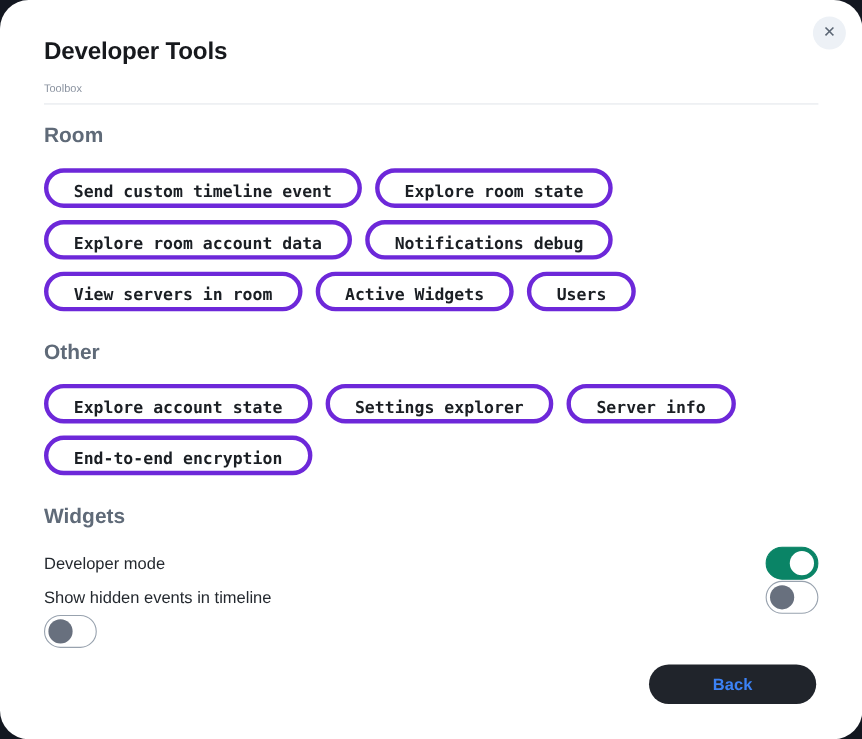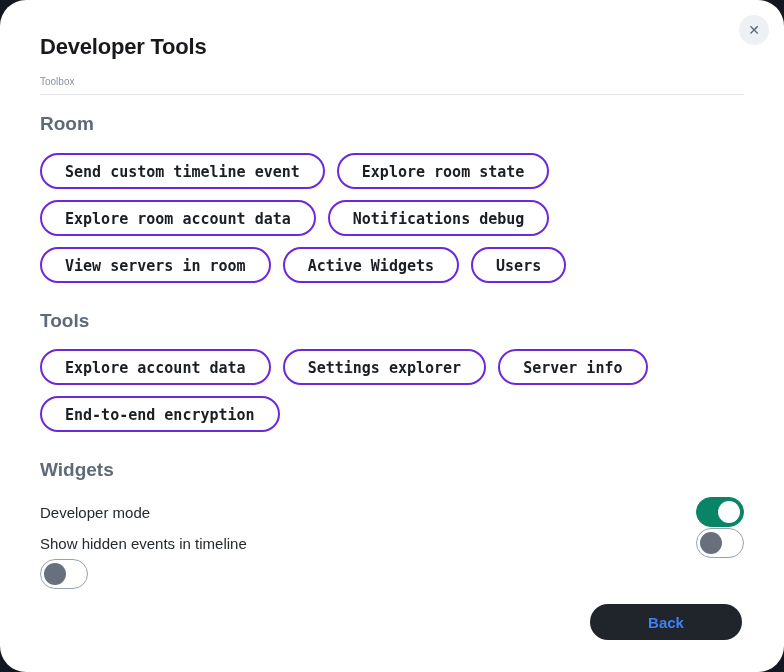--- a/index.html
+++ b/index.html
@@ -61,21 +61,21 @@
     margin-top: 17px;
     display: flex;
     flex-wrap: wrap;
     gap: 11px 12px;
   }
   .pill-row.other { margin-top: 16px; }
   .pill {
     height: 36px;
     padding: 0 23px;
     background: #ffffff;
-    border: 2px solid #6d28d9;
+    border: 4px solid #6d28d9;
     border-radius: 18px;
     font-family: "DejaVu Sans Mono", monospace;
     font-size: 15px;
     font-weight: 600;
     color: #1B1F24;
     line-height: 34px;
     cursor: pointer;
     white-space: nowrap;
   }
   .options-list { margin-top: 15px; }
@@ -145,23 +145,23 @@
   <div class="pill-row">
     <button class="pill">Send custom timeline event</button>
     <button class="pill">Explore room state</button>
     <button class="pill">Explore room account data</button>
     <button class="pill">Notifications debug</button>
     <button class="pill">View servers in room</button>
     <button class="pill">Active Widgets</button>
     <button class="pill">Users</button>
   </div>
 
-  <div class="section-heading heading-other">Tools</div>
+  <div class="section-heading heading-other">Other</div>
   <div class="pill-row other">
-    <button class="pill">Explore account data</button>
+    <button class="pill">Explore account state</button>
     <button class="pill">Settings explorer</button>
     <button class="pill">Server info</button>
     <button class="pill">End-to-end encryption</button>
   </div>
 
   <div class="section-heading heading-options">Widgets</div>
   <div class="options-list">
     <div class="option-row">
       <span class="option-label">Developer mode</span>
       <div class="switch on" aria-checked="true">

